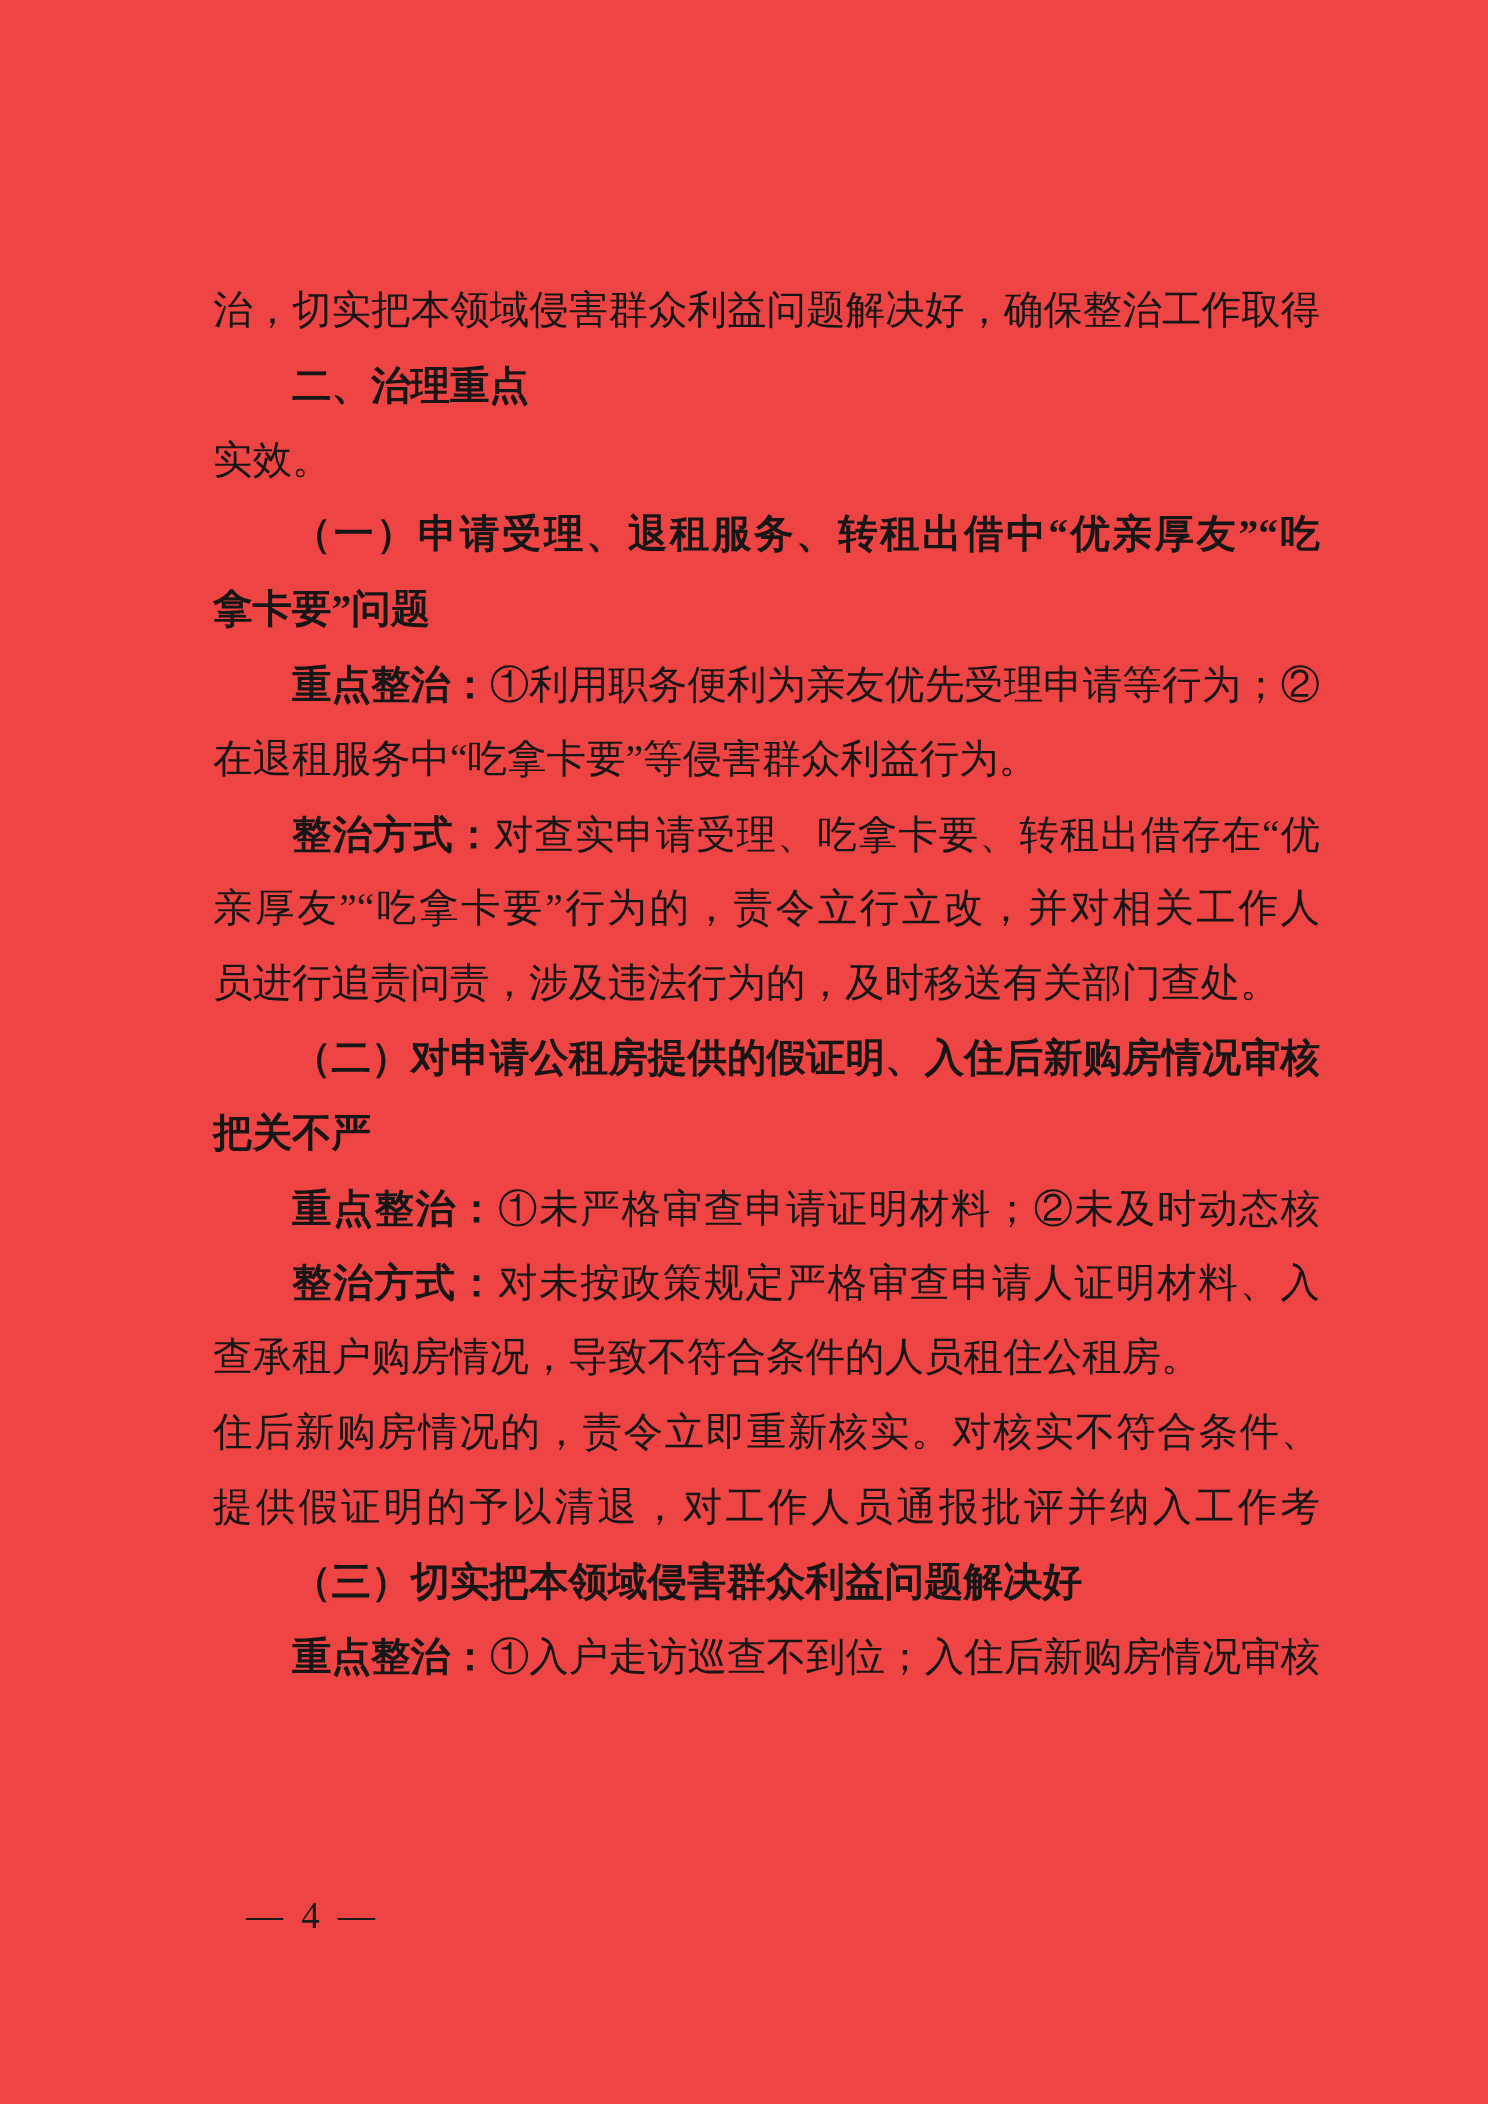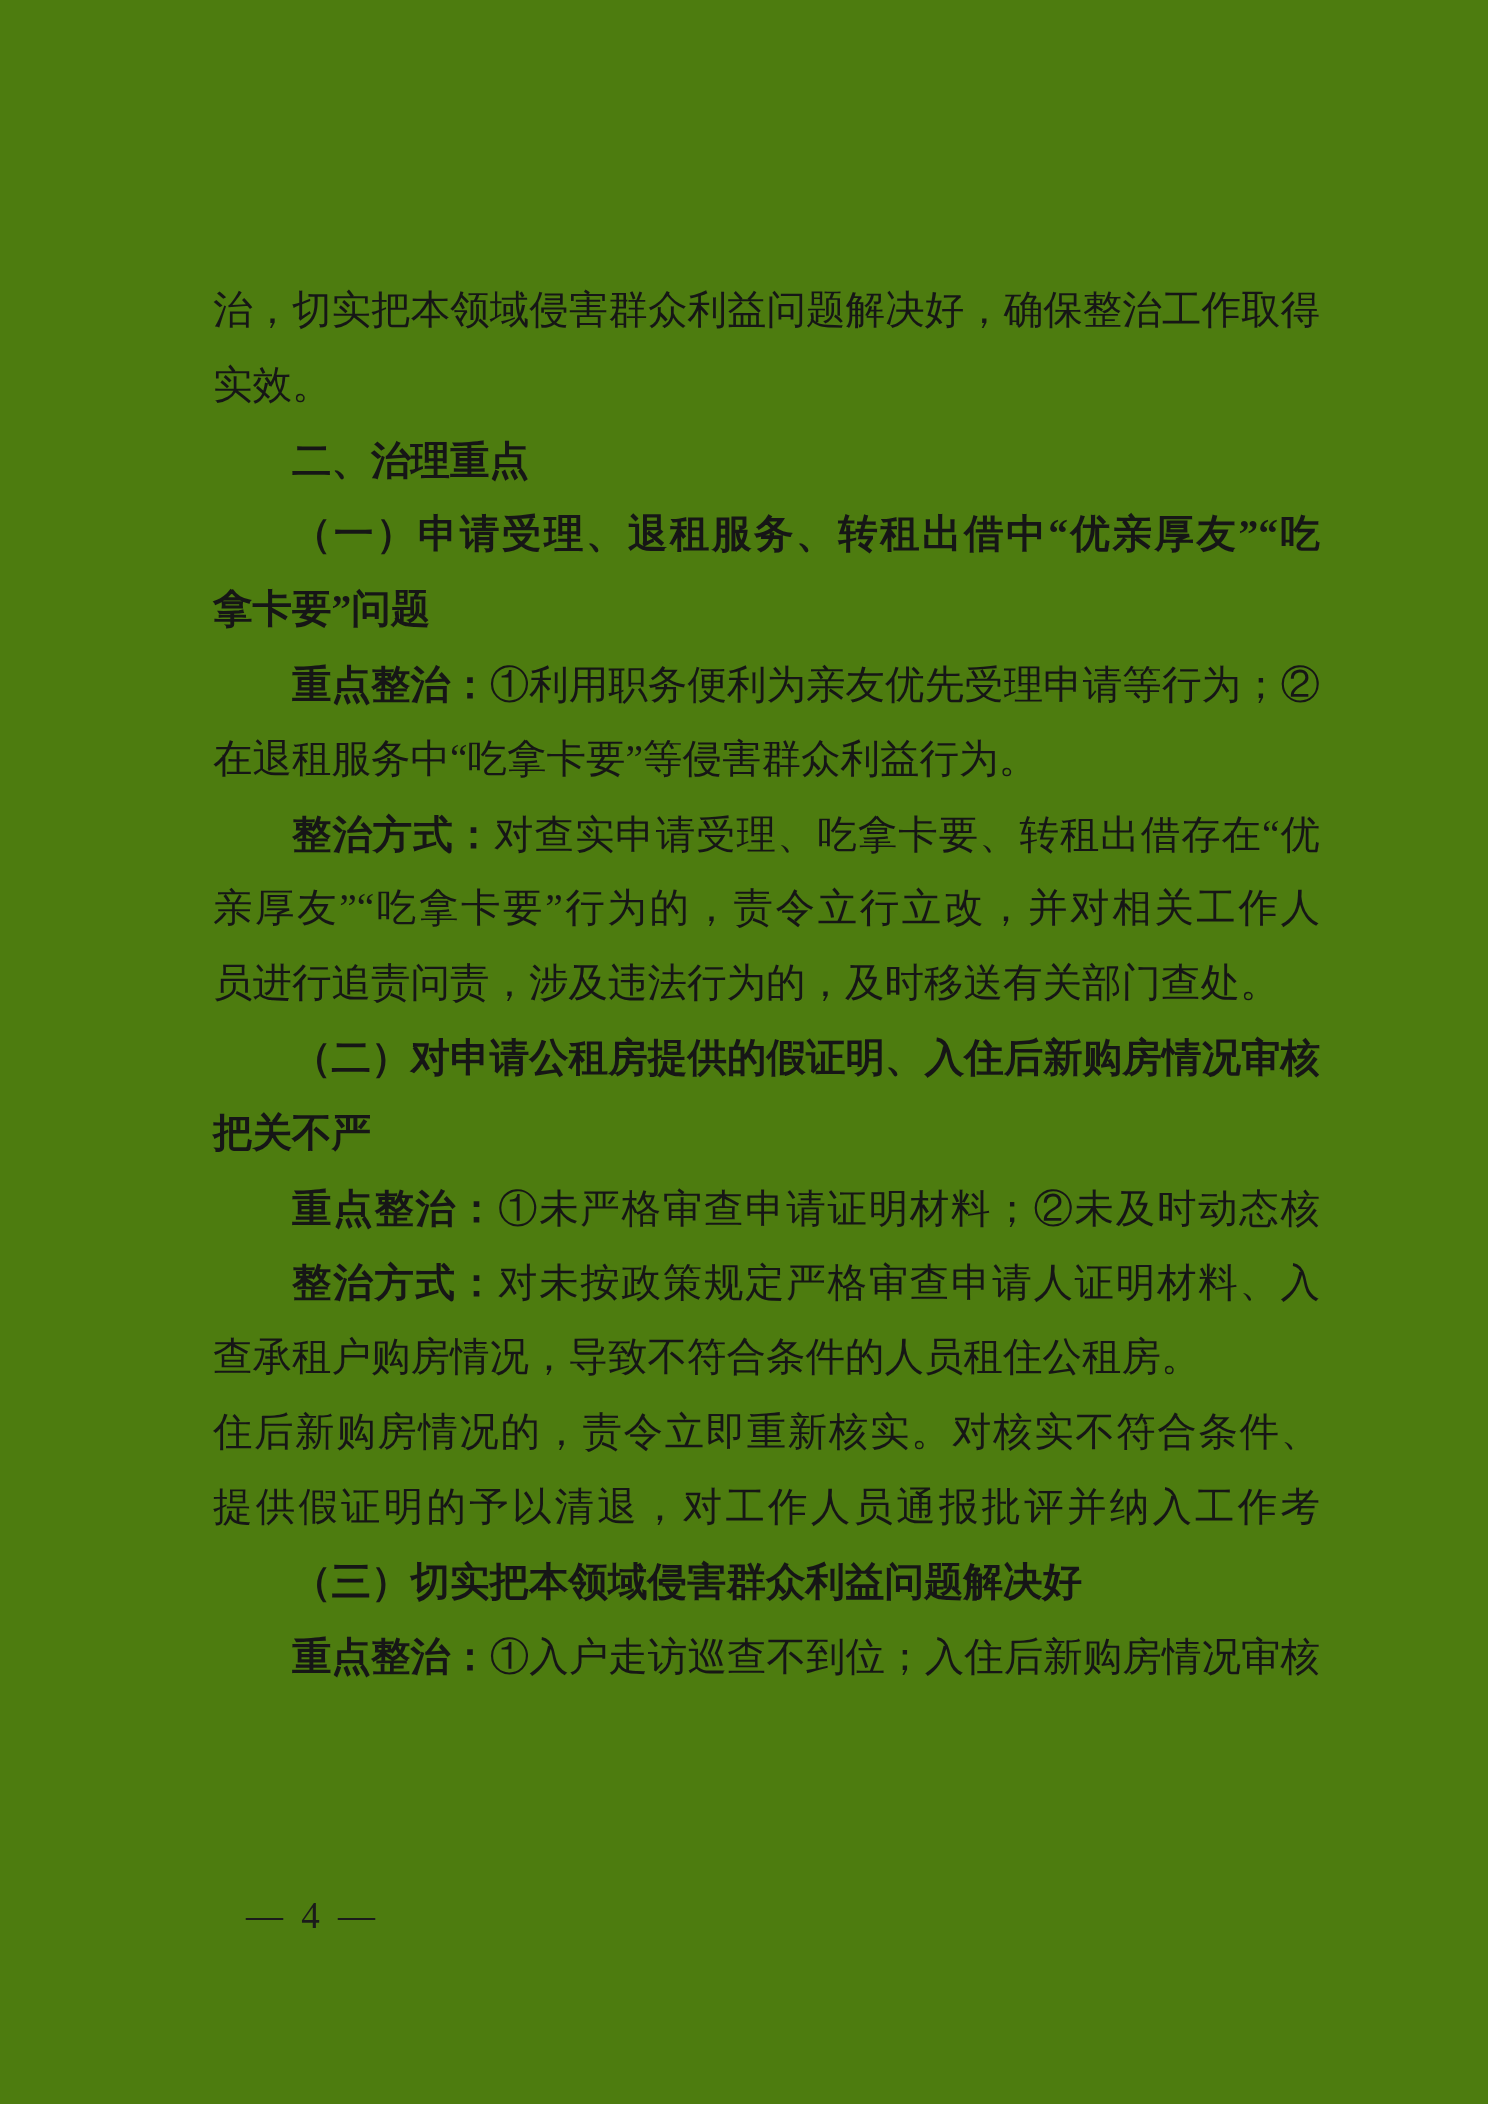--- a/index.html
+++ b/index.html
@@ -7,21 +7,21 @@
     width: 1488px; height: 2104px;
     background: #ffffff;
     position: relative;
     font-family: "Liberation Serif", "DejaVu Serif", serif;
     color: #161616;
     overflow: hidden;
   }
   .page {
     position: absolute; left: 0; top: 0;
     width: 1488px; height: 2104px;
-    background: #4d7c0f;
+    background: #ef4444;
   }
   .text-block {
     position: absolute;
     left: 213px;
     top: 273px;
     width: 1107px;
   }
   .line {
     height: 74.8px;
     line-height: 74.8px;
@@ -58,23 +58,23 @@
 </style>
 </head>
 <body>
 
 <div class="page">
 
   <div class="text-block">
 
     <div class="line justify"><span class="prefix"></span><span>治，切实把本领域侵害群众利益问题解决好，确保整治工作取得</span></div>
 
+    <div class="line indent"><span class="prefix hei">二、治理重点</span><span></span></div>
+
     <div class="line"><span class="prefix"></span><span>实效。</span></div>
-
-    <div class="line indent"><span class="prefix hei">二、治理重点</span><span></span></div>
 
     <div class="line indent justify"><span class="prefix kai">（一）申请受理、退租服务、转租出借中“优亲厚友”“吃</span><span></span></div>
 
     <div class="line"><span class="prefix kai">拿卡要”问题</span><span></span></div>
 
     <div class="line indent justify"><span class="prefix hei">重点整治：</span><span>①利用职务便利为亲友优先受理申请等行为；②</span></div>
 
 
     <div class="line"><span class="prefix"></span><span>在退租服务中“吃拿卡要”等侵害群众利益行为。</span></div>
 

